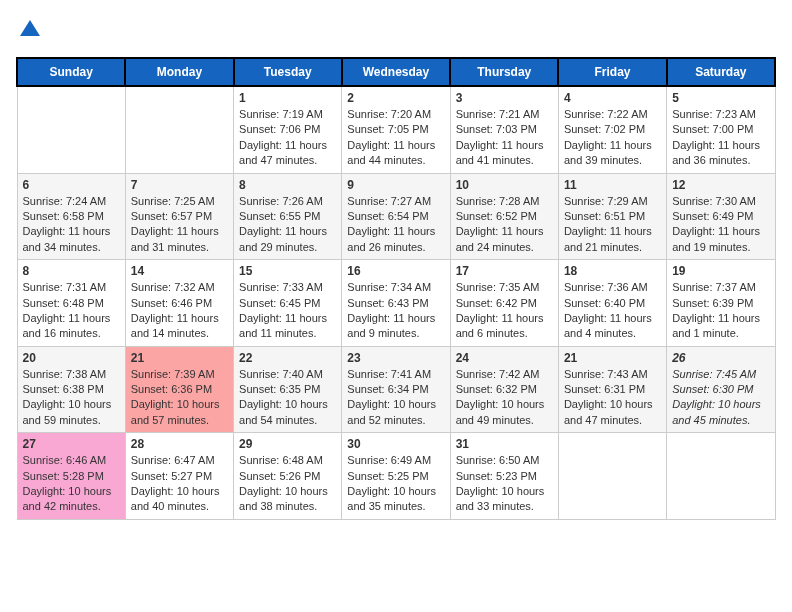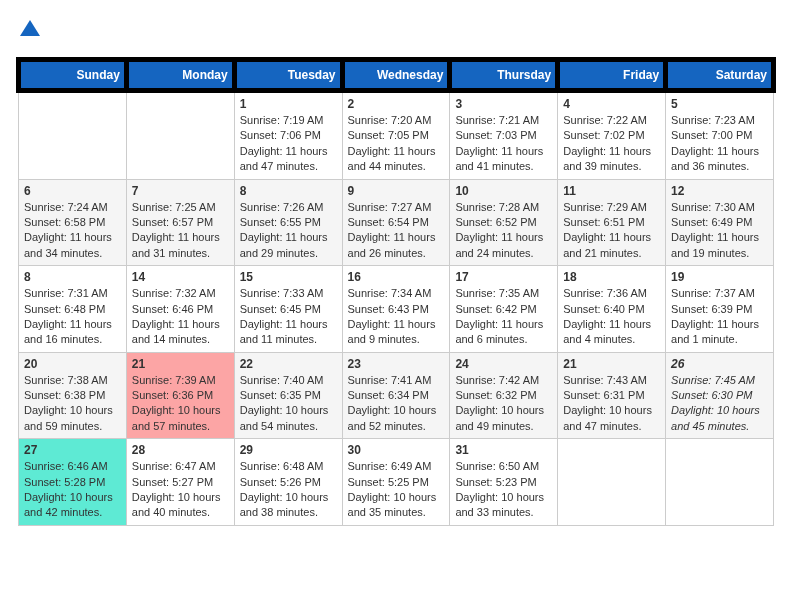--- a/index.html
+++ b/index.html
@@ -51,22 +51,22 @@
       width: 100%;
       border-collapse: collapse;
       border: 1px solid #ccc;
     }
     .calendar th {
       background-color: #1565c0;
       color: #fff;
       font-size: 12px;
       font-weight: bold;
       padding: 6px 4px;
-      text-align: right;
-      border: 5px solid #000000;
+      text-align: center;
+      border: 2px solid #000000;
     }
     .calendar td {
       vertical-align: top;
       border: 1px solid #ccc;
       padding: 4px 5px;
       width: 14.28%;
       min-height: 80px;
       font-size: 10px;
       color: #333;
       background: #fff;
@@ -283,21 +283,21 @@
 Daylight: 10 hours and 47 minutes.</div>
         </td>
         <td style="background: rgb(245, 245, 245); font-style: italic;">
           <span class="day-number">26</span>
           <div class="day-info">Sunrise: 7:45 AM
 Sunset: 6:30 PM
 Daylight: 10 hours and 45 minutes.</div>
         </td>
       </tr>
       <tr>
-        <td style="background: #5eead4;">
+        <td style="background: #f9a8d4;">
           <span class="day-number">27</span>
           <div class="day-info">Sunrise: 6:46 AM
 Sunset: 5:28 PM
 Daylight: 10 hours and 42 minutes.</div>
         </td>
         <td style="background: rgb(255, 255, 255); margin-top: 32px;">
           <span class="day-number">28</span>
           <div class="day-info">Sunrise: 6:47 AM
 Sunset: 5:27 PM
 Daylight: 10 hours and 40 minutes.</div>

